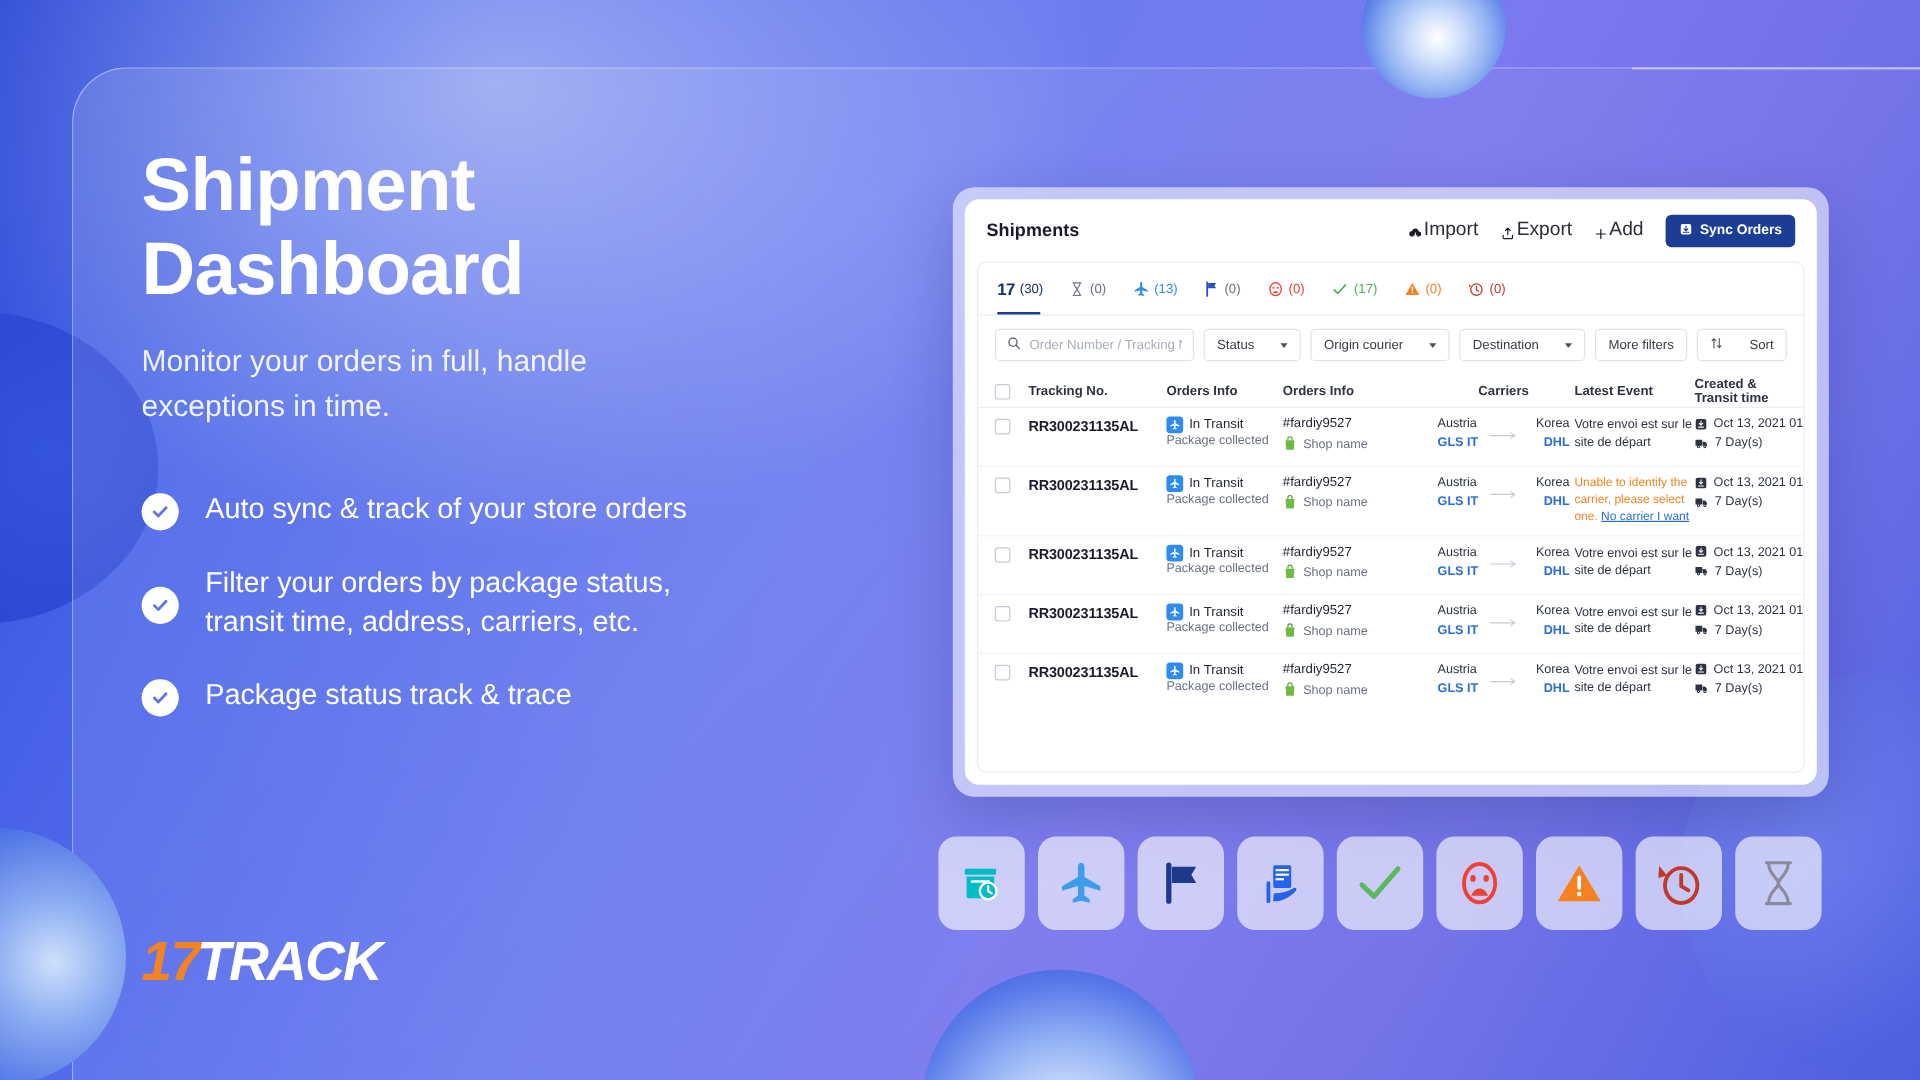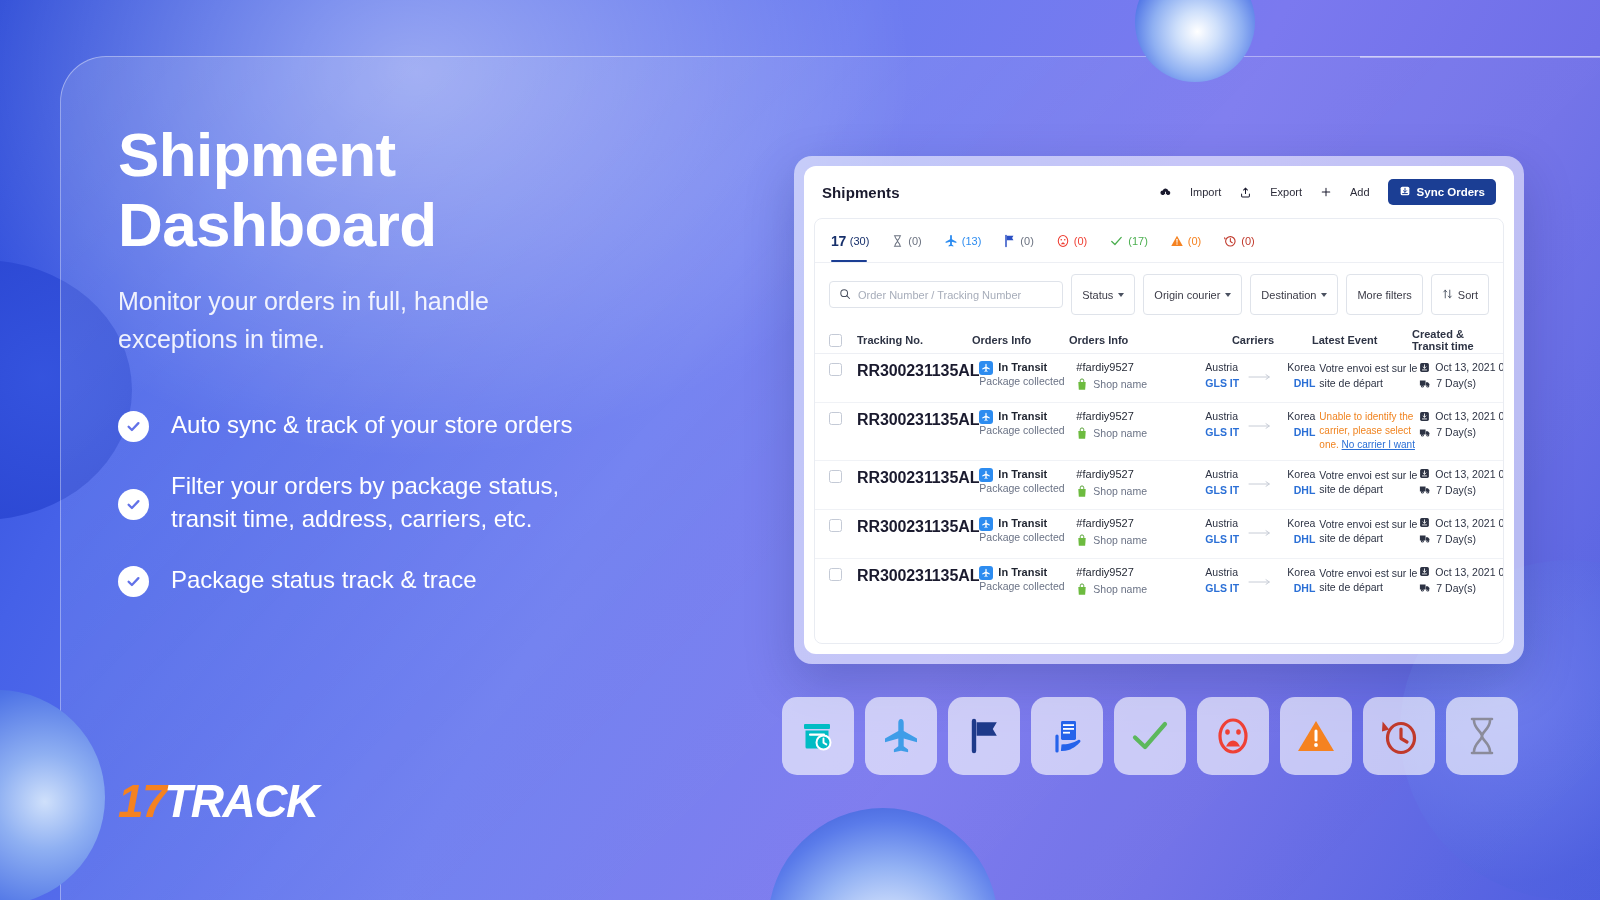--- a/index.html
+++ b/index.html
@@ -165,22 +165,22 @@
     color: #1a1a2e;
     letter-spacing: .1px;
   }
   .dash-actions {
     margin-left: auto;
     display: flex;
     align-items: center;
     gap: 18px;
   }
   .act-btn {
-    display: flex; align-items: flex-start; gap: 18px;
-    font-size: 11px;
+    display: flex; align-items: flex-end; gap: 1px;
+    font-size: 16px;
     color: #2c2c3a;
     cursor: pointer;
     white-space: nowrap;
   }
   .act-btn svg { display: block; }
   .sync-btn {
     display: flex; align-items: center; gap: 6px;
     background: #1b3e94;
     color: #ffffff;
     font-size: 11.5px;
@@ -266,26 +266,26 @@
     border: 0;
     outline: 0;
     font-size: 11px;
     color: #3a3a46;
     font-family: "Liberation Sans", sans-serif;
     width: 100%;
     background: transparent;
   }
   .search-box input::placeholder { color: #a7adba; }
   .fchip {
-    height: 41px;
+    height: 27px;
     border: 1px solid #dfe3ea;
     border-radius: 4px;
     display: flex;
     align-items: center;
-    gap: 5px;
+    gap: 22px;
     padding: 0 10px;
     font-size: 11px;
     color: #3a3a46;
     cursor: pointer;
     white-space: nowrap;
   }
   .caret {
     width: 0; height: 0;
     border-left: 3.5px solid transparent;
     border-right: 3.5px solid transparent;
@@ -329,28 +329,28 @@
 
   .cbox {
     width: 13px; height: 13px;
     border: 1.3px solid #c4cad6;
     border-radius: 2.5px;
     background: #fff;
     cursor: pointer;
   }
 
   .tracking-no {
-    font-size: 16px;
+    font-size: 12px;
     font-weight: bold;
     color: #1a1a2e;
     letter-spacing: -.1px;
     padding-top: 1px;
   }
 
-  .status-line { display: flex; align-items: flex-start; gap: 5px; font-weight: bold; }
+  .status-line { display: flex; align-items: center; gap: 5px; }
   .status-ico {
     width: 14px; height: 14px;
     background: #2d8cf0;
     border-radius: 3px;
     display: flex; align-items: center; justify-content: center;
     flex: 0 0 auto;
   }
   .status-ico svg { display: block; }
   .status-txt { font-size: 11px; color: #1f2430; }
   .sub-txt { font-size: 10.5px; color: #6a7285; margin-top: 0; }

